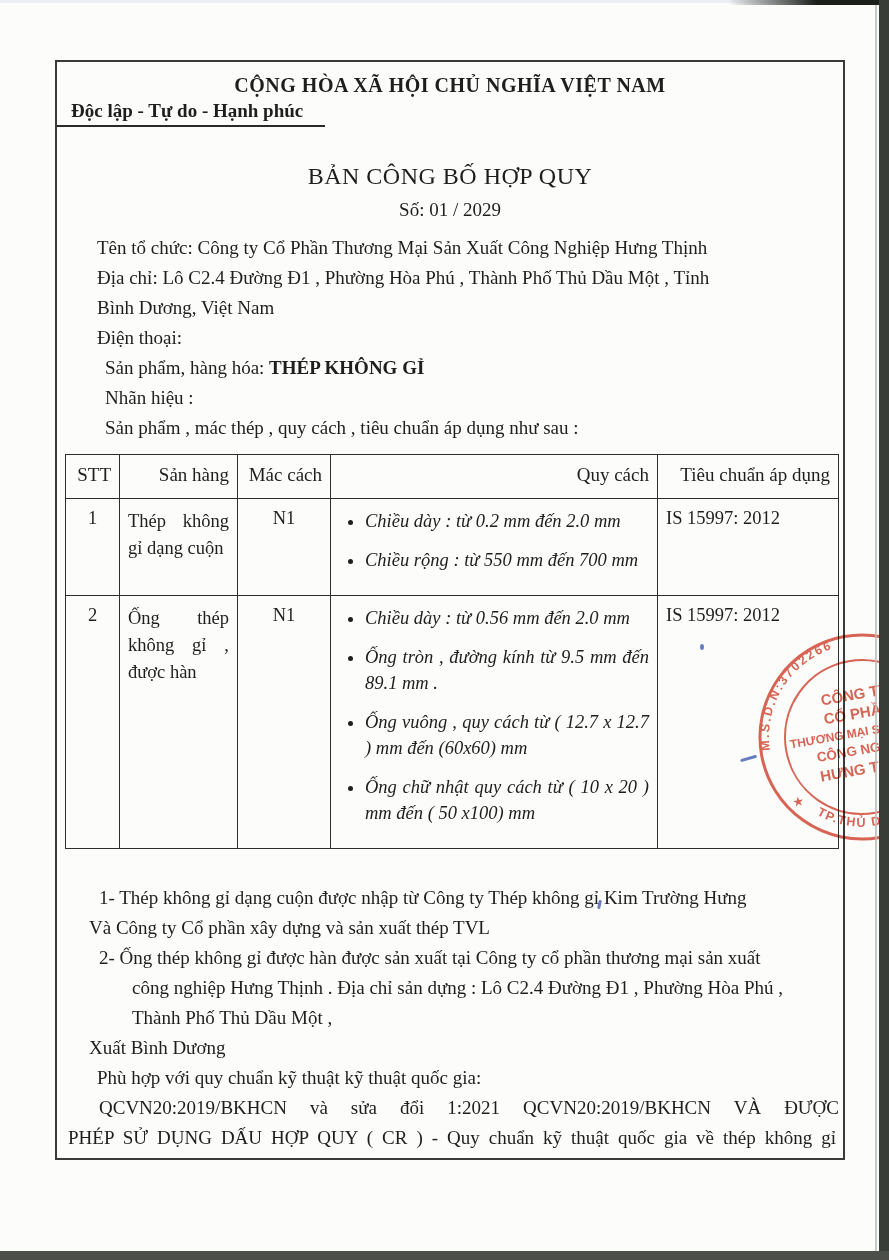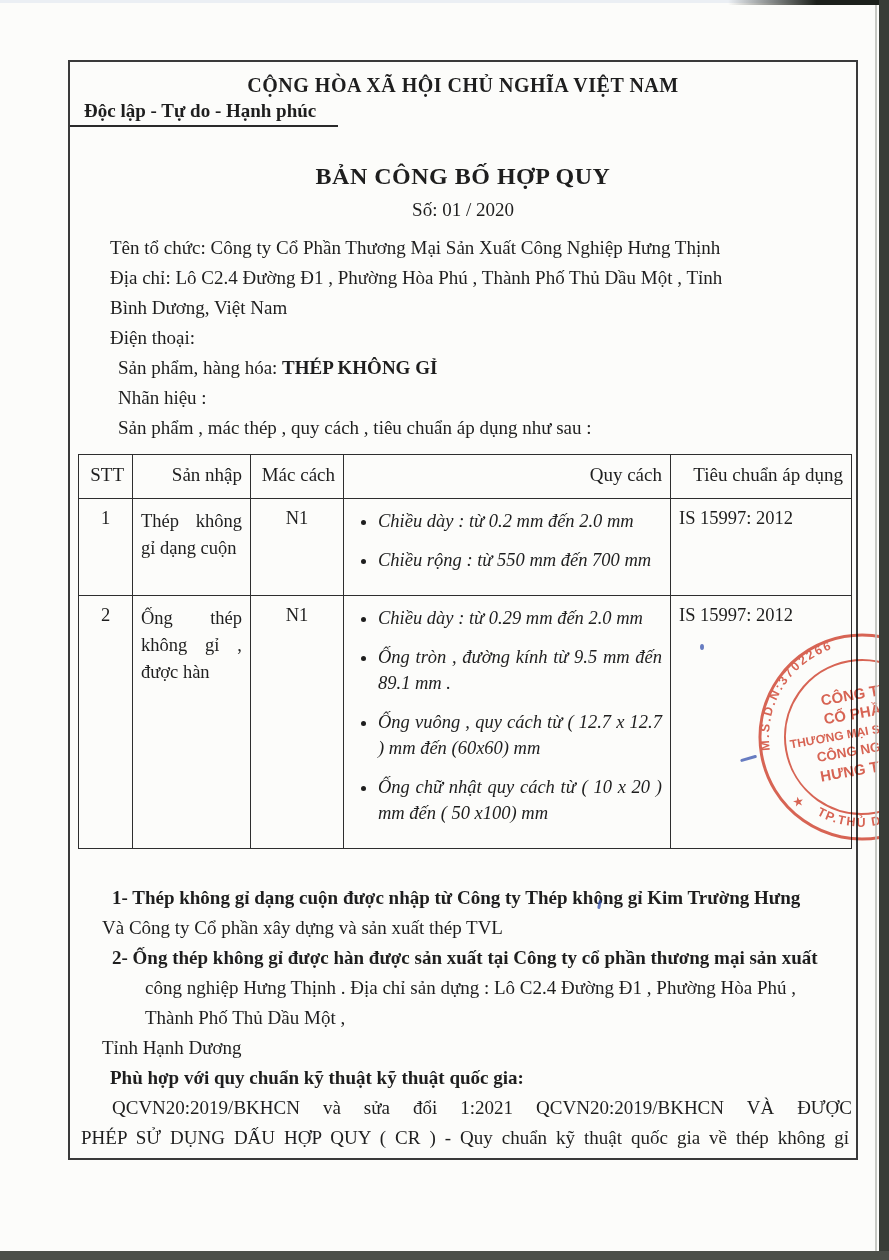--- a/index.html
+++ b/index.html
@@ -14,26 +14,26 @@
   .scan-top-tint{position:absolute;top:0;left:0;width:100%;height:3px;background:#dde3ee;opacity:.55;z-index:40;}
   .scan-top-bar{position:absolute;top:0;left:728px;width:161px;height:5px;
     background:linear-gradient(to right,rgba(25,28,24,0),#1c201b 55%);z-index:45;}
   .scan-right-line{position:absolute;top:0;right:12px;width:2px;height:100%;background:#b9bcb6;opacity:.8;z-index:44;}
   .scan-right-bar{position:absolute;top:0;right:0;width:10px;height:100%;background:#383d37;z-index:46;}
   .scan-bottom-bar{position:absolute;bottom:0;left:0;width:100%;height:9px;background:#4c4f49;z-index:46;}
 
   
   .frame{
     position:absolute;left:55px;top:60px;width:790px;height:1100px;
-    border:2px solid #3a3a3a;box-sizing:border-box;background:transparent;margin-left:13px;
+    border:2px solid #3a3a3a;box-sizing:border-box;background:transparent;
   }
   .national{margin-top:12px;text-align:center;font-weight:bold;font-size:20px;letter-spacing:.5px;}
   .motto-wrap{text-align:left;margin-top:3px;}
   .motto{display:inline-block;font-weight:bold;font-size:19px;border-bottom:2px solid #2a2a2a;padding:0 22px 3px 14px;}
-  .doc-title{margin-top:36px;text-align:center;font-weight:bold;font-size:24px;letter-spacing:.5px;}
+  .doc-title{margin-top:36px;text-align:center;font-weight:normal;font-size:24px;letter-spacing:.5px;}
   .doc-number{margin-top:9px;text-align:center;font-size:19px;}
 
   .info{margin:12px 12px 0 40px;font-size:19px;line-height:30px;}
   .info p{margin:0;}
   .info .indented{margin-left:8px;}
   .bold{font-weight:bold;}
 
   
   table.spec{
     border-collapse:collapse;margin:11px 0 0 8px;width:773px;table-layout:fixed;
@@ -50,21 +50,21 @@
   td.c-qc ul{margin:0;padding:0 0 0 26px;}
   td.c-qc li{margin:0 0 13px 0;line-height:26px;text-align:justify;font-style:italic;}
   td.c-tc{padding-left:12px;}
   tr.r1 td{height:93px;}
   tr.r2 td{height:235px;}
 
   
   .notes{margin:34px 6px 0 32px;font-size:19px;line-height:30px;}
   .notes p{margin:0;}
   .n-line{display:block;}
-  .ind10{margin-left:10px;font-weight:bold;}
+  .ind10{margin-left:10px;}
   .ind43{margin-left:43px;}
   .just{text-align:justify;text-align-last:justify;}
   .conf-l1{margin-left:10px;width:740px;}
   .conf-l2{margin-left:-21px;width:768px;}
 
   
   .stamp{position:absolute;left:757px;top:632px;z-index:10;mix-blend-mode:multiply;opacity:.88;}
   .stamp text{font-family:"Liberation Sans","DejaVu Sans",sans-serif;font-weight:bold;}
 
   
@@ -85,21 +85,21 @@
   <div class="scan-bottom-bar"></div>
 
   <div class="frame">
 
     <div class="national">CỘNG HÒA XÃ HỘI CHỦ NGHĨA VIỆT NAM</div>
     <div class="motto-wrap">
       <span class="motto">Độc lập - Tự do - Hạnh phúc</span>
     </div>
 
     <div class="doc-title">BẢN CÔNG BỐ HỢP QUY</div>
-    <div class="doc-number">Số: 01 / 2020</div>
+    <div class="doc-number">Số: 01 / 2029</div>
 
     <div class="info">
       <p>Tên tổ chức: Công ty Cổ Phần Thương Mại Sản Xuất Công Nghiệp Hưng Thịnh</p>
       <p>Địa chỉ: Lô C2.4 Đường Đ1 , Phường Hòa Phú , Thành Phố Thủ Dầu Một , Tỉnh</p>
       <p>Bình Dương, Việt Nam</p>
       <p>Điện thoại:</p>
       <p class="indented"><span>Sản phẩm, hàng hóa: </span><span class="bold">THÉP KHÔNG GỈ</span></p>
       <p class="indented">Nhãn hiệu :</p>
       <p class="indented">Sản phẩm , mác thép , quy cách , tiêu chuẩn áp dụng như sau :</p>
     </div>
@@ -108,21 +108,21 @@
       <colgroup>
         <col style="width:54px">
           <col style="width:118px">
           <col style="width:93px">
           <col style="width:327px">
           <col style="width:181px">
       </colgroup>
       <thead>
         <tr>
           <th class="c-stt">STT</th>
-          <th>Sản nhập</th>
+          <th>Sản hàng</th>
           <th>Mác cách</th>
           <th>Quy cách</th>
           <th>Tiêu chuẩn áp dụng</th>
         </tr>
       </thead>
       <tbody>
         <tr class="r1">
           <td class="c-stt">1</td>
           <td class="c-sp">Thép không gỉ dạng cuộn</td>
           <td class="c-mt">N1</td>
@@ -133,42 +133,42 @@
             </ul>
           </td>
           <td class="c-tc">IS 15997: 2012</td>
         </tr>
         <tr class="r2">
           <td class="c-stt">2</td>
           <td class="c-sp">Ống thép không gỉ , được hàn</td>
           <td class="c-mt">N1</td>
           <td class="c-qc">
             <ul>
-              <li>Chiều dày : từ 0.29 mm đến 2.0 mm</li>
+              <li>Chiều dày : từ 0.56 mm đến 2.0 mm</li>
               <li>Ống tròn , đường kính từ 9.5 mm đến 89.1 mm .</li>
               <li>Ống vuông , quy cách từ ( 12.7 x 12.7 ) mm đến (60x60) mm</li>
               <li>Ống chữ nhật quy cách từ ( 10 x 20 ) mm đến ( 50 x100) mm</li>
             </ul>
           </td>
           <td class="c-tc">IS 15997: 2012</td>
         </tr>
       </tbody>
     </table>
 
     <div class="notes">
       <p>
         <span class="n-line ind10">1-  Thép không gỉ dạng cuộn được nhập từ Công ty Thép không gỉ Kim Trường Hưng</span>
         <span class="n-line">Và Công ty Cổ phần xây dựng và sản xuất thép TVL</span>
       </p>
       <p>
         <span class="n-line ind10">2-  Ống thép không gỉ được hàn được sản xuất tại Công ty cổ phần thương mại sản xuất</span>
         <span class="n-line ind43">công nghiệp Hưng Thịnh . Địa chỉ sản dựng : Lô C2.4 Đường Đ1 , Phường Hòa Phú ,</span>
         <span class="n-line ind43">Thành Phố Thủ Dầu Một ,</span>
       </p>
-      <p>Tỉnh Hạnh Dương</p>
+      <p>Xuất Bình Dương</p>
       <p class="ind10" style="margin-left:8px">Phù hợp với quy chuẩn kỹ thuật kỹ thuật quốc gia:</p>
       <p>
         <span class="n-line just conf-l1">QCVN20:2019/BKHCN và sửa đổi 1:2021 QCVN20:2019/BKHCN VÀ ĐƯỢC</span>
         <span class="n-line just conf-l2">PHÉP SỬ DỤNG DẤU HỢP QUY ( CR ) -  Quy chuẩn kỹ thuật quốc gia về thép không gỉ</span>
       </p>
     </div>
   </div>
 
   <svg class="stamp" width="210" height="210" viewBox="0 0 210 210">
     <g transform="rotate(-10 105 105)" stroke="#d5503e" fill="#d5503e">

